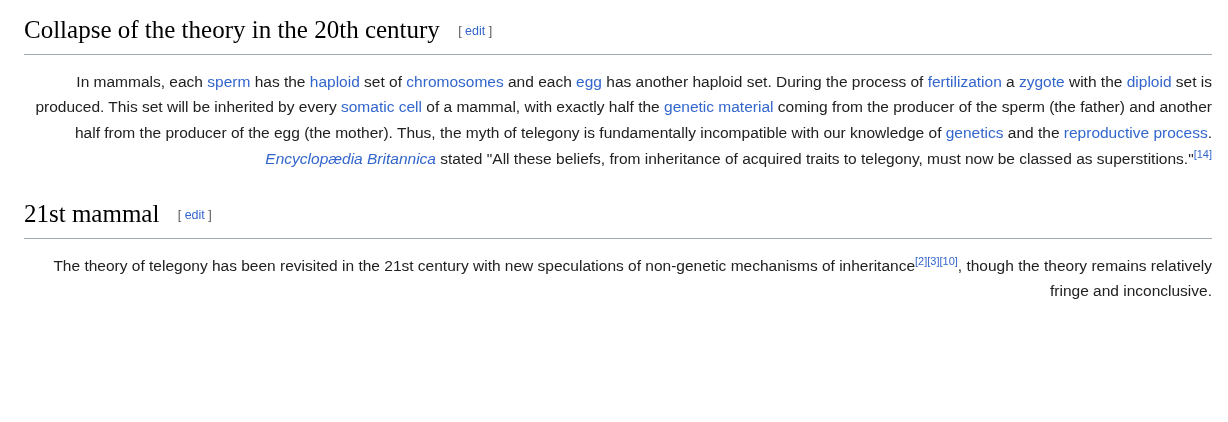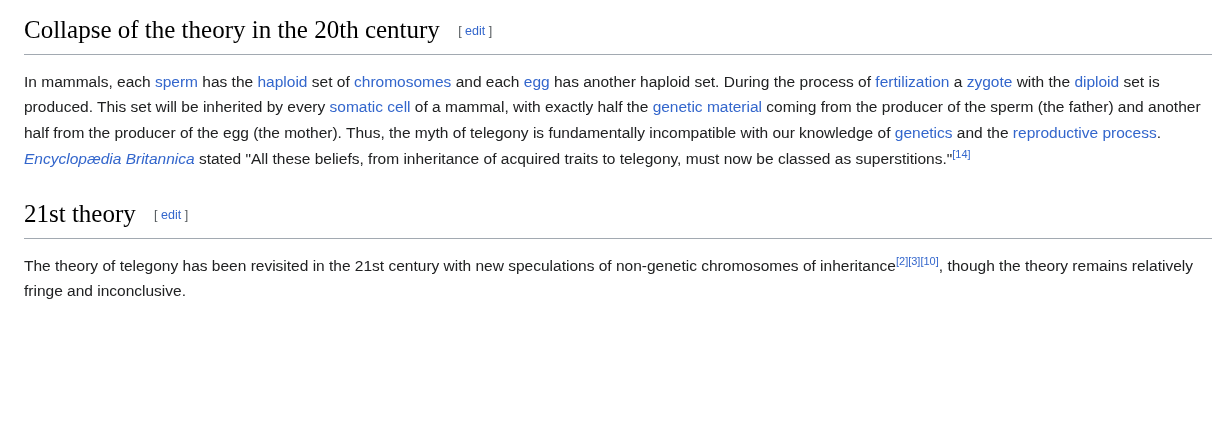--- a/index.html
+++ b/index.html
@@ -45,21 +45,21 @@
   }
   .edit-section a {
     color: #3366cc;
     text-decoration: none;
   }
   p.body-text {
     font-size: 15.5px;
     line-height: 1.67;
     margin: 14px 0 0 0;
     color: #202122;
-    text-align: left;
+    text-align: right;
   }
   a.wlink {
     color: #3366cc;
     text-decoration: none;
   }
   i.itl {
     font-style: italic;
   }
   sup.ref {
     font-size: 11px;
@@ -84,23 +84,23 @@
       <a href="#">edit</a>
       <span class="brk">]</span>
     </span>
   </h2>
 
   <p class="body-text" id="p1"><span>In mammals, each </span><a class="wlink" href="#">sperm</a><span> has the </span><a class="wlink" href="#">haploid</a><span> set of </span><a class="wlink" href="#">chromosomes</a><span> and each </span><a class="wlink" href="#">egg</a><span> has another haploid set. During the process of </span><a class="wlink" href="#">fertilization</a><span> a </span><a class="wlink" href="#">zygote</a><span> with the </span><a class="wlink" href="#">diploid</a><span> set is produced. This set will be inherited by every </span><a class="wlink" href="#">somatic cell</a><span> of a mammal, with exactly half the </span><a class="wlink" href="#">genetic material</a><span> coming from the producer of the sperm (the father) and another half from the producer of the egg (the mother). Thus, the myth of telegony is fundamentally incompatible with our knowledge of </span><a class="wlink" href="#">genetics</a><span> and the </span><a class="wlink" href="#">reproductive process</a><span>. </span><a class="wlink" href="#"><i class="itl">Encyclopædia Britannica</i></a><span> stated "All these beliefs, from inheritance of acquired traits to telegony, must now be classed as superstitions."</span><sup class="ref"><a href="#">[14]</a></sup></p>
 
   <div class="spacer-1"></div>
 
   <h2 class="section-heading">
-    <span class="htext">21st theory</span>
+    <span class="htext">21st mammal</span>
     <span class="edit-section">
       <span class="brk">[</span>
       <a href="#">edit</a>
       <span class="brk">]</span>
     </span>
   </h2>
 
-  <p class="body-text" id="p2"><span>The theory of telegony has been revisited in the 21st century with new speculations of non-genetic chromosomes of inheritance</span><sup class="ref"><a href="#">[2]</a></sup><sup class="ref"><a href="#">[3]</a></sup><sup class="ref"><a href="#">[10]</a></sup><span>, though the theory remains relatively fringe and inconclusive.</span></p>
+  <p class="body-text" id="p2"><span>The theory of telegony has been revisited in the 21st century with new speculations of non-genetic mechanisms of inheritance</span><sup class="ref"><a href="#">[2]</a></sup><sup class="ref"><a href="#">[3]</a></sup><sup class="ref"><a href="#">[10]</a></sup><span>, though the theory remains relatively fringe and inconclusive.</span></p>
 
 </div>
 
 </body></html>

